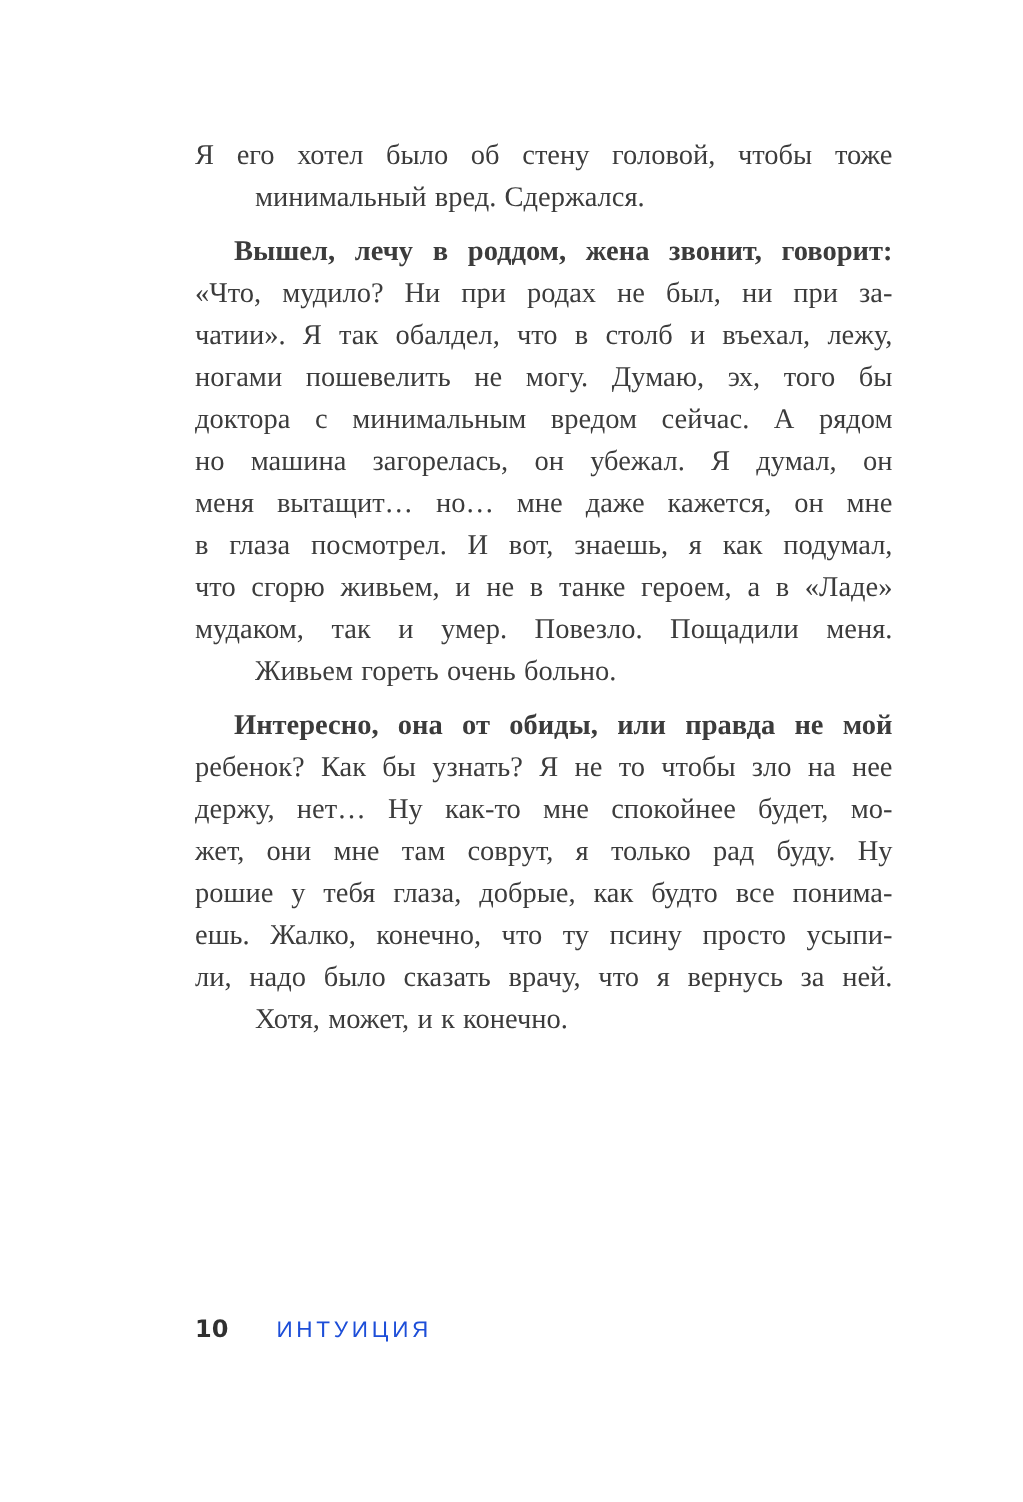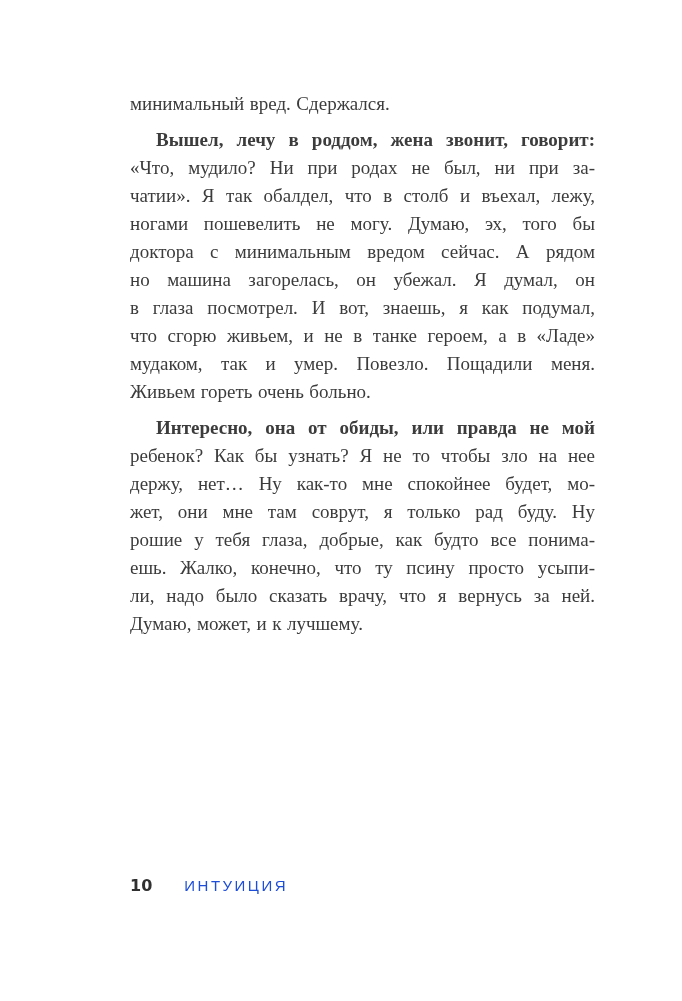--- a/index.html
+++ b/index.html
@@ -32,20 +32,21 @@
   .para { margin: 0; }
   .para + .para { margin-top: 8px; }
   .para.indent .line:first-child { text-indent: 26px; font-weight: bold; }
   .line {
     text-align: justify;
     text-align-last: justify;
   }
   .line.last {
     text-align: right;
     text-align-last: left;
+    margin-left: 40px;
   }
   .footer {
     position: absolute;
     left: 130px;
     top: 876px;
     display: flex;
     align-items: baseline;
     gap: 32px;
   }
   .page-num {
@@ -60,42 +61,44 @@
     letter-spacing: 2.5px;
     color: #1d4ed8;
   }
 </style>
 </head>
 <body>
 
 <main class="page">
   <section class="text-block" style="color: rgb(60, 60, 60);">
       <div class="para">
+        <div class="line">Я его хотел было об стену головой, чтобы тоже</div>
         <div class="line last">минимальный вред. Сдержался.</div>
       </div>
       <div class="para indent">
         <div class="line">Вышел, лечу в роддом, жена звонит, говорит:</div>
         <div class="line">«Что, мудило? Ни при родах не был, ни при за-</div>
         <div class="line">чатии». Я так обалдел, что в столб и въехал, лежу,</div>
         <div class="line">ногами пошевелить не могу. Думаю, эх, того бы</div>
         <div class="line">доктора с минимальным вредом сейчас. А рядом</div>
         <div class="line">но машина загорелась, он убежал. Я думал, он</div>
+        <div class="line">меня вытащит… но… мне даже кажется, он мне</div>
         <div class="line">в глаза посмотрел. И вот, знаешь, я как подумал,</div>
         <div class="line">что сгорю живьем, и не в танке героем, а в «Ладе»</div>
         <div class="line">мудаком, так и умер. Повезло. Пощадили меня.</div>
         <div class="line last">Живьем гореть очень больно.</div>
       </div>
       <div class="para indent">
         <div class="line">Интересно, она от обиды, или правда не мой</div>
         <div class="line">ребенок? Как бы узнать? Я не то чтобы зло на нее</div>
         <div class="line">держу, нет… Ну как-то мне спокойнее будет, мо-</div>
         <div class="line">жет, они мне там соврут, я только рад буду. Ну</div>
         <div class="line">рошие у тебя глаза, добрые, как будто все понима-</div>
         <div class="line">ешь. Жалко, конечно, что ту псину просто усыпи-</div>
         <div class="line">ли, надо было сказать врачу, что я вернусь за ней.</div>
-        <div class="line last">Думаю, может, и к лучшему.</div>
+        <div class="line last">Хотя, может, и к конечно.</div>
       </div>
     </section>
   <footer class="footer">
     <span class="page-num">10</span>
     <span class="running-title">ИНТУИЦИЯ</span>
   </footer>
 </main>
 
 </body></html>

